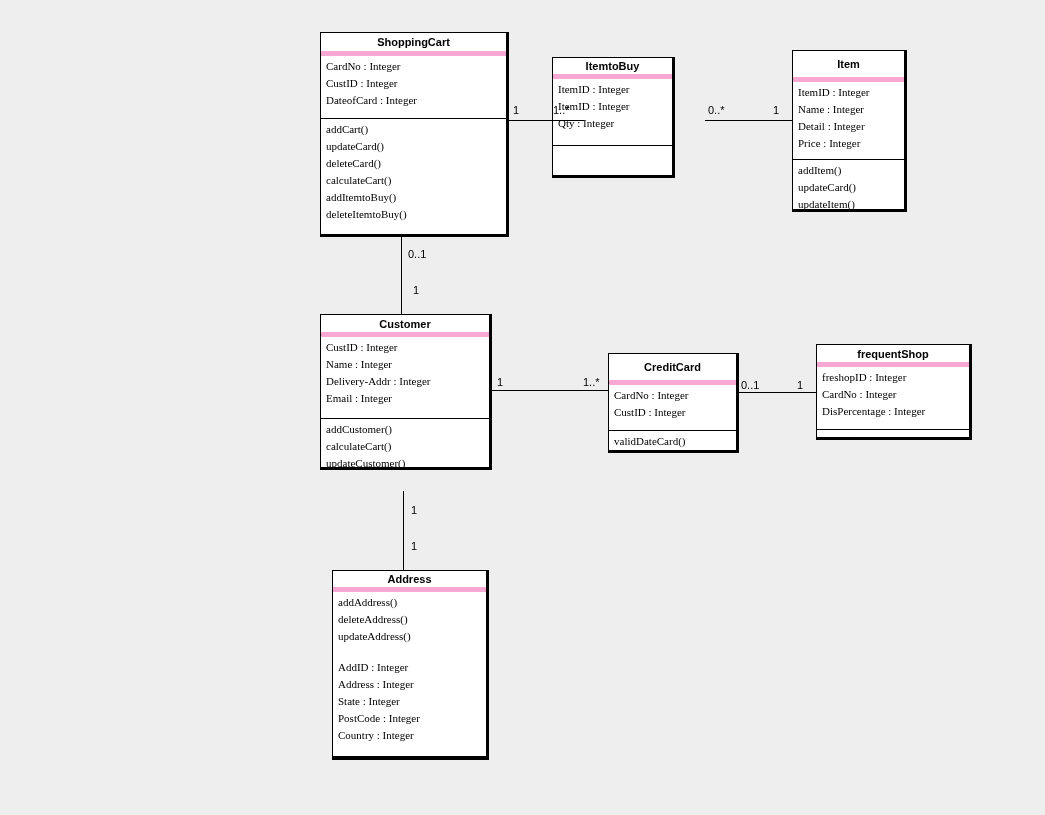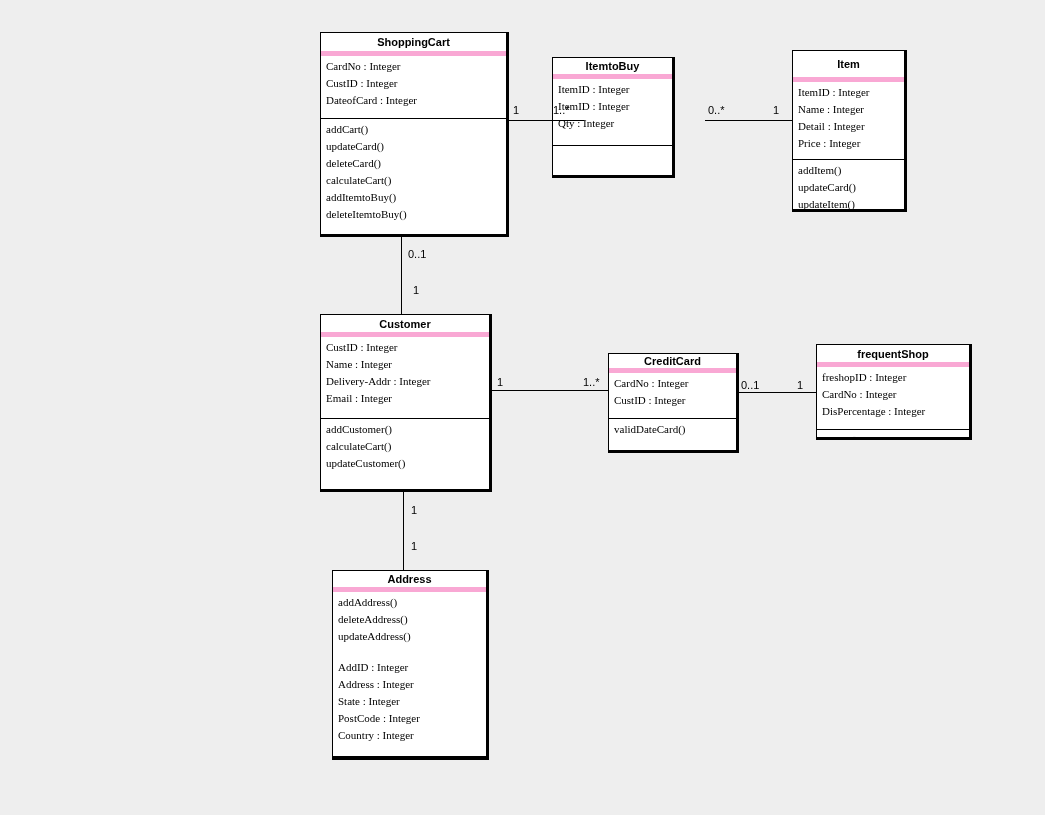--- a/index.html
+++ b/index.html
@@ -103,37 +103,37 @@
       <div class="row">Detail : Integer</div>
       <div class="row">Price : Integer</div>
     </div>
     <div class="sec methods">
       <div class="row">addItem()</div>
       <div class="row">updateCard()</div>
       <div class="row">updateItem()</div>
     </div>
   </div>
 
-  <div class="cls" style="left:320px;top:314px;width:172px;height:178px">
+  <div class="cls" style="left:320px;top:314px;width:172px;height:156px">
     <div class="ttl" style="height:22px">Customer</div>
     <div class="sec attrs" style="height:82px">
       <div class="row">CustID : Integer</div>
       <div class="row">Name : Integer</div>
       <div class="row">Delivery-Addr : Integer</div>
       <div class="row">Email : Integer</div>
     </div>
     <div class="sec methods">
       <div class="row">addCustomer()</div>
       <div class="row">calculateCart()</div>
       <div class="row">updateCustomer()</div>
     </div>
   </div>
 
   <div class="cls" style="left:608px;top:353px;width:131px;height:100px">
-    <div class="ttl" style="height:19px">CreditCard</div>
+    <div class="ttl" style="height:31px">CreditCard</div>
     <div class="sec attrs" style="height:46px">
       <div class="row">CardNo : Integer</div>
       <div class="row">CustID : Integer</div>
     </div>
     <div class="sec methods">
       <div class="row">validDateCard()</div>
     </div>
   </div>
 
   <div class="cls" style="left:816px;top:344px;width:156px;height:96px">

